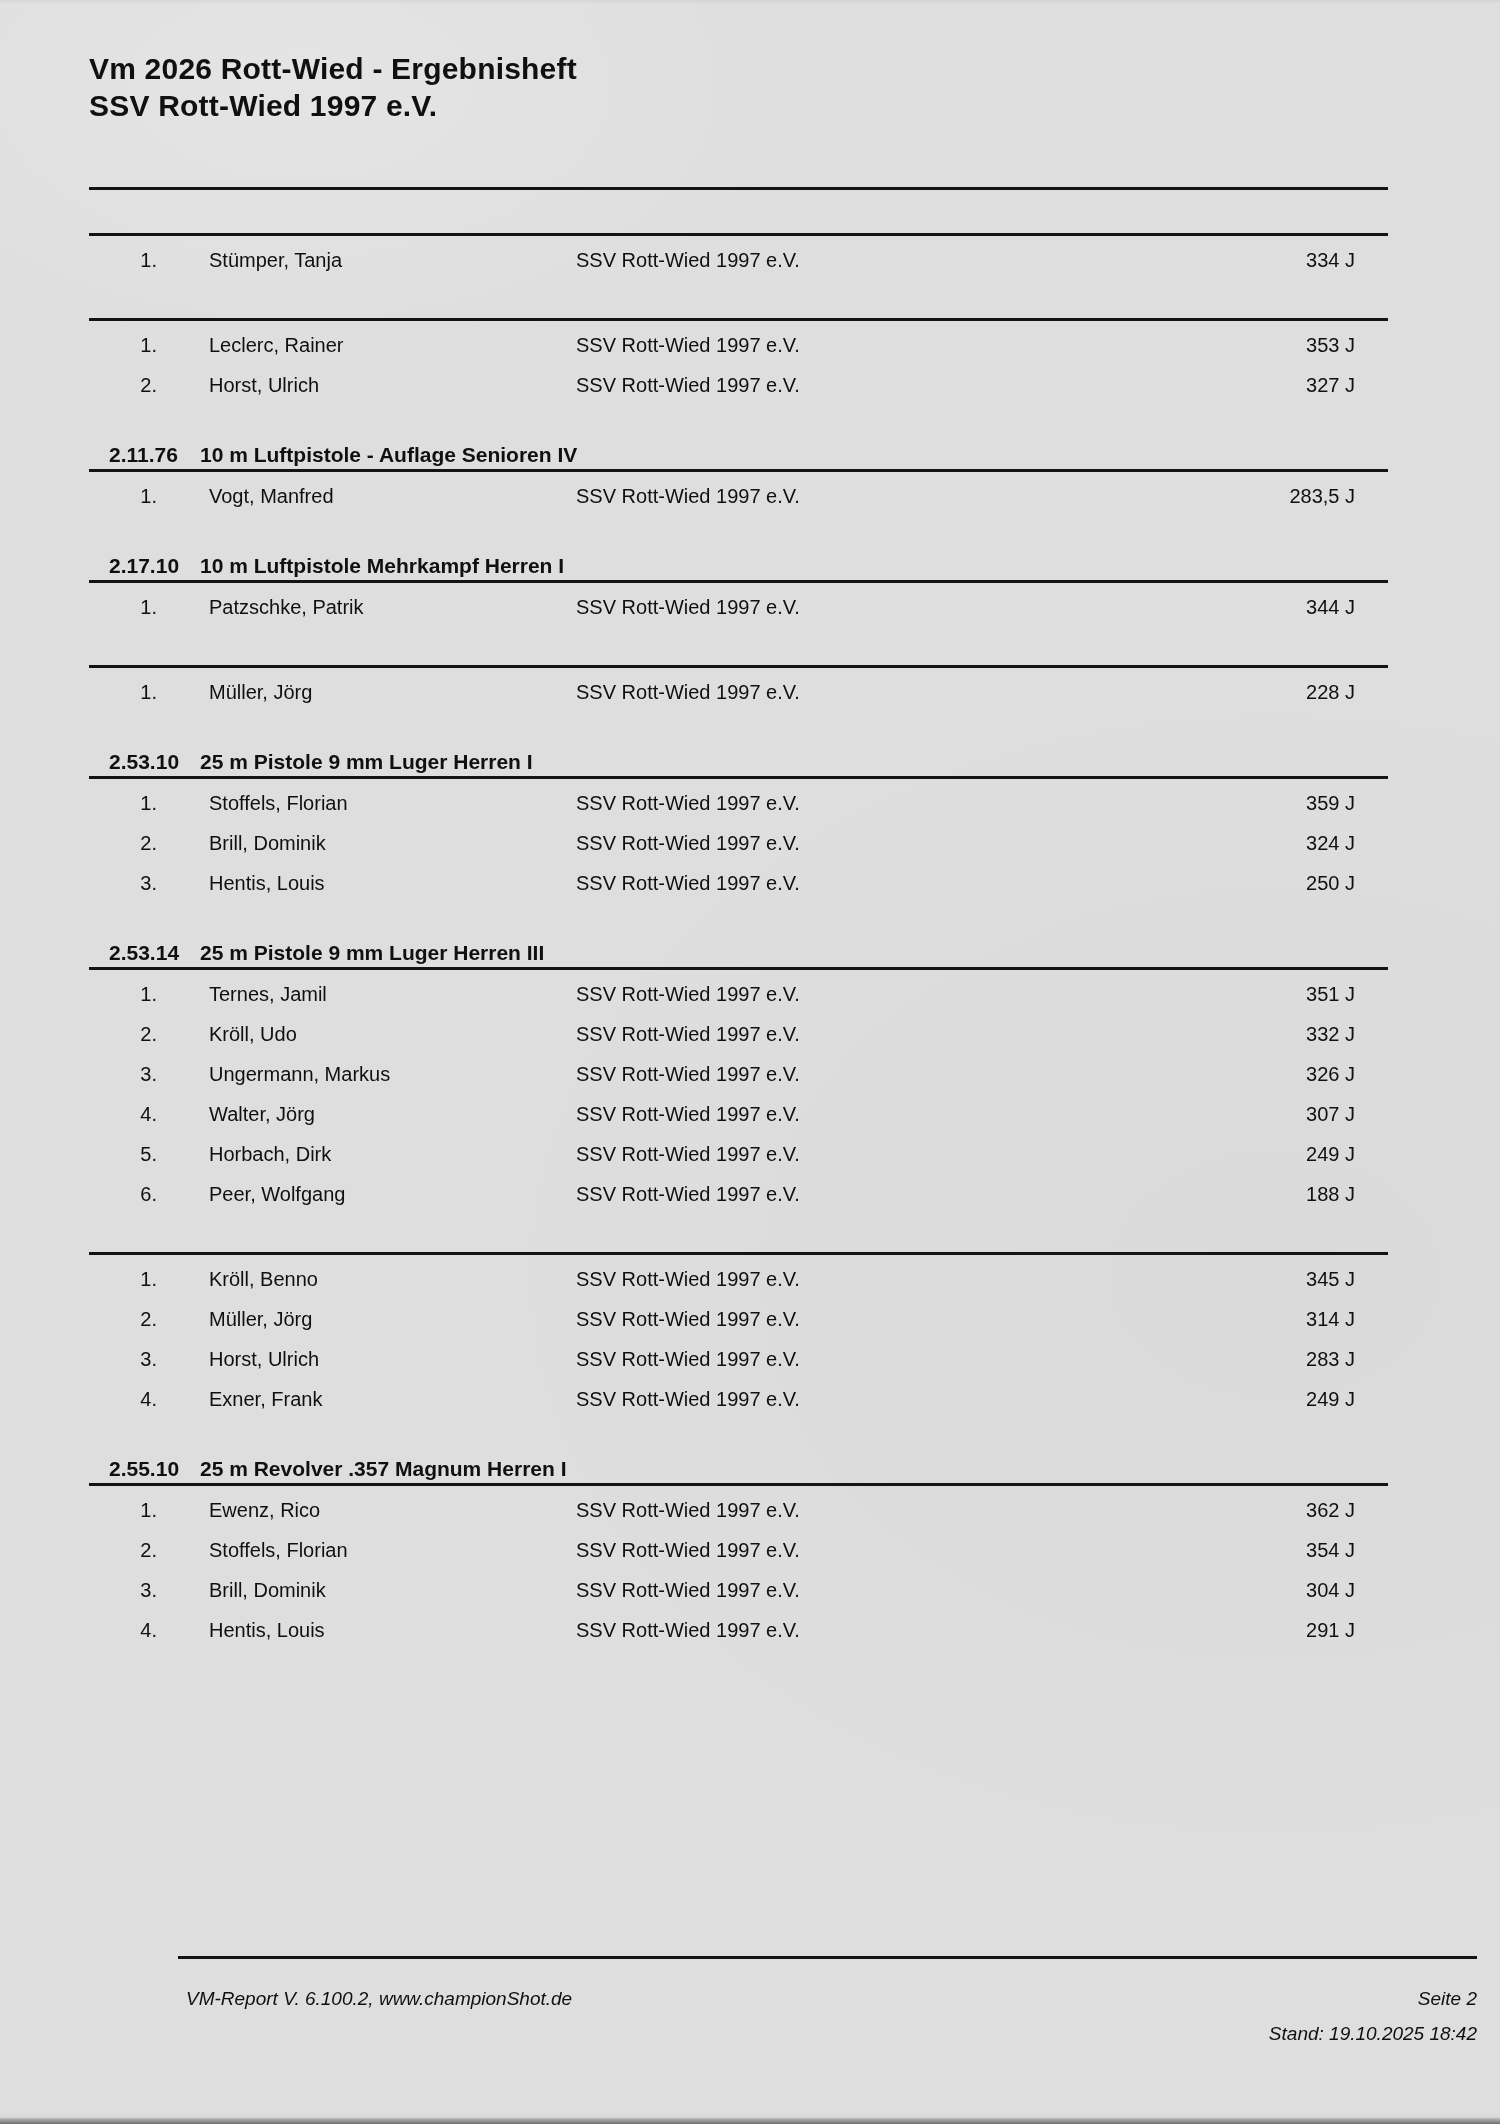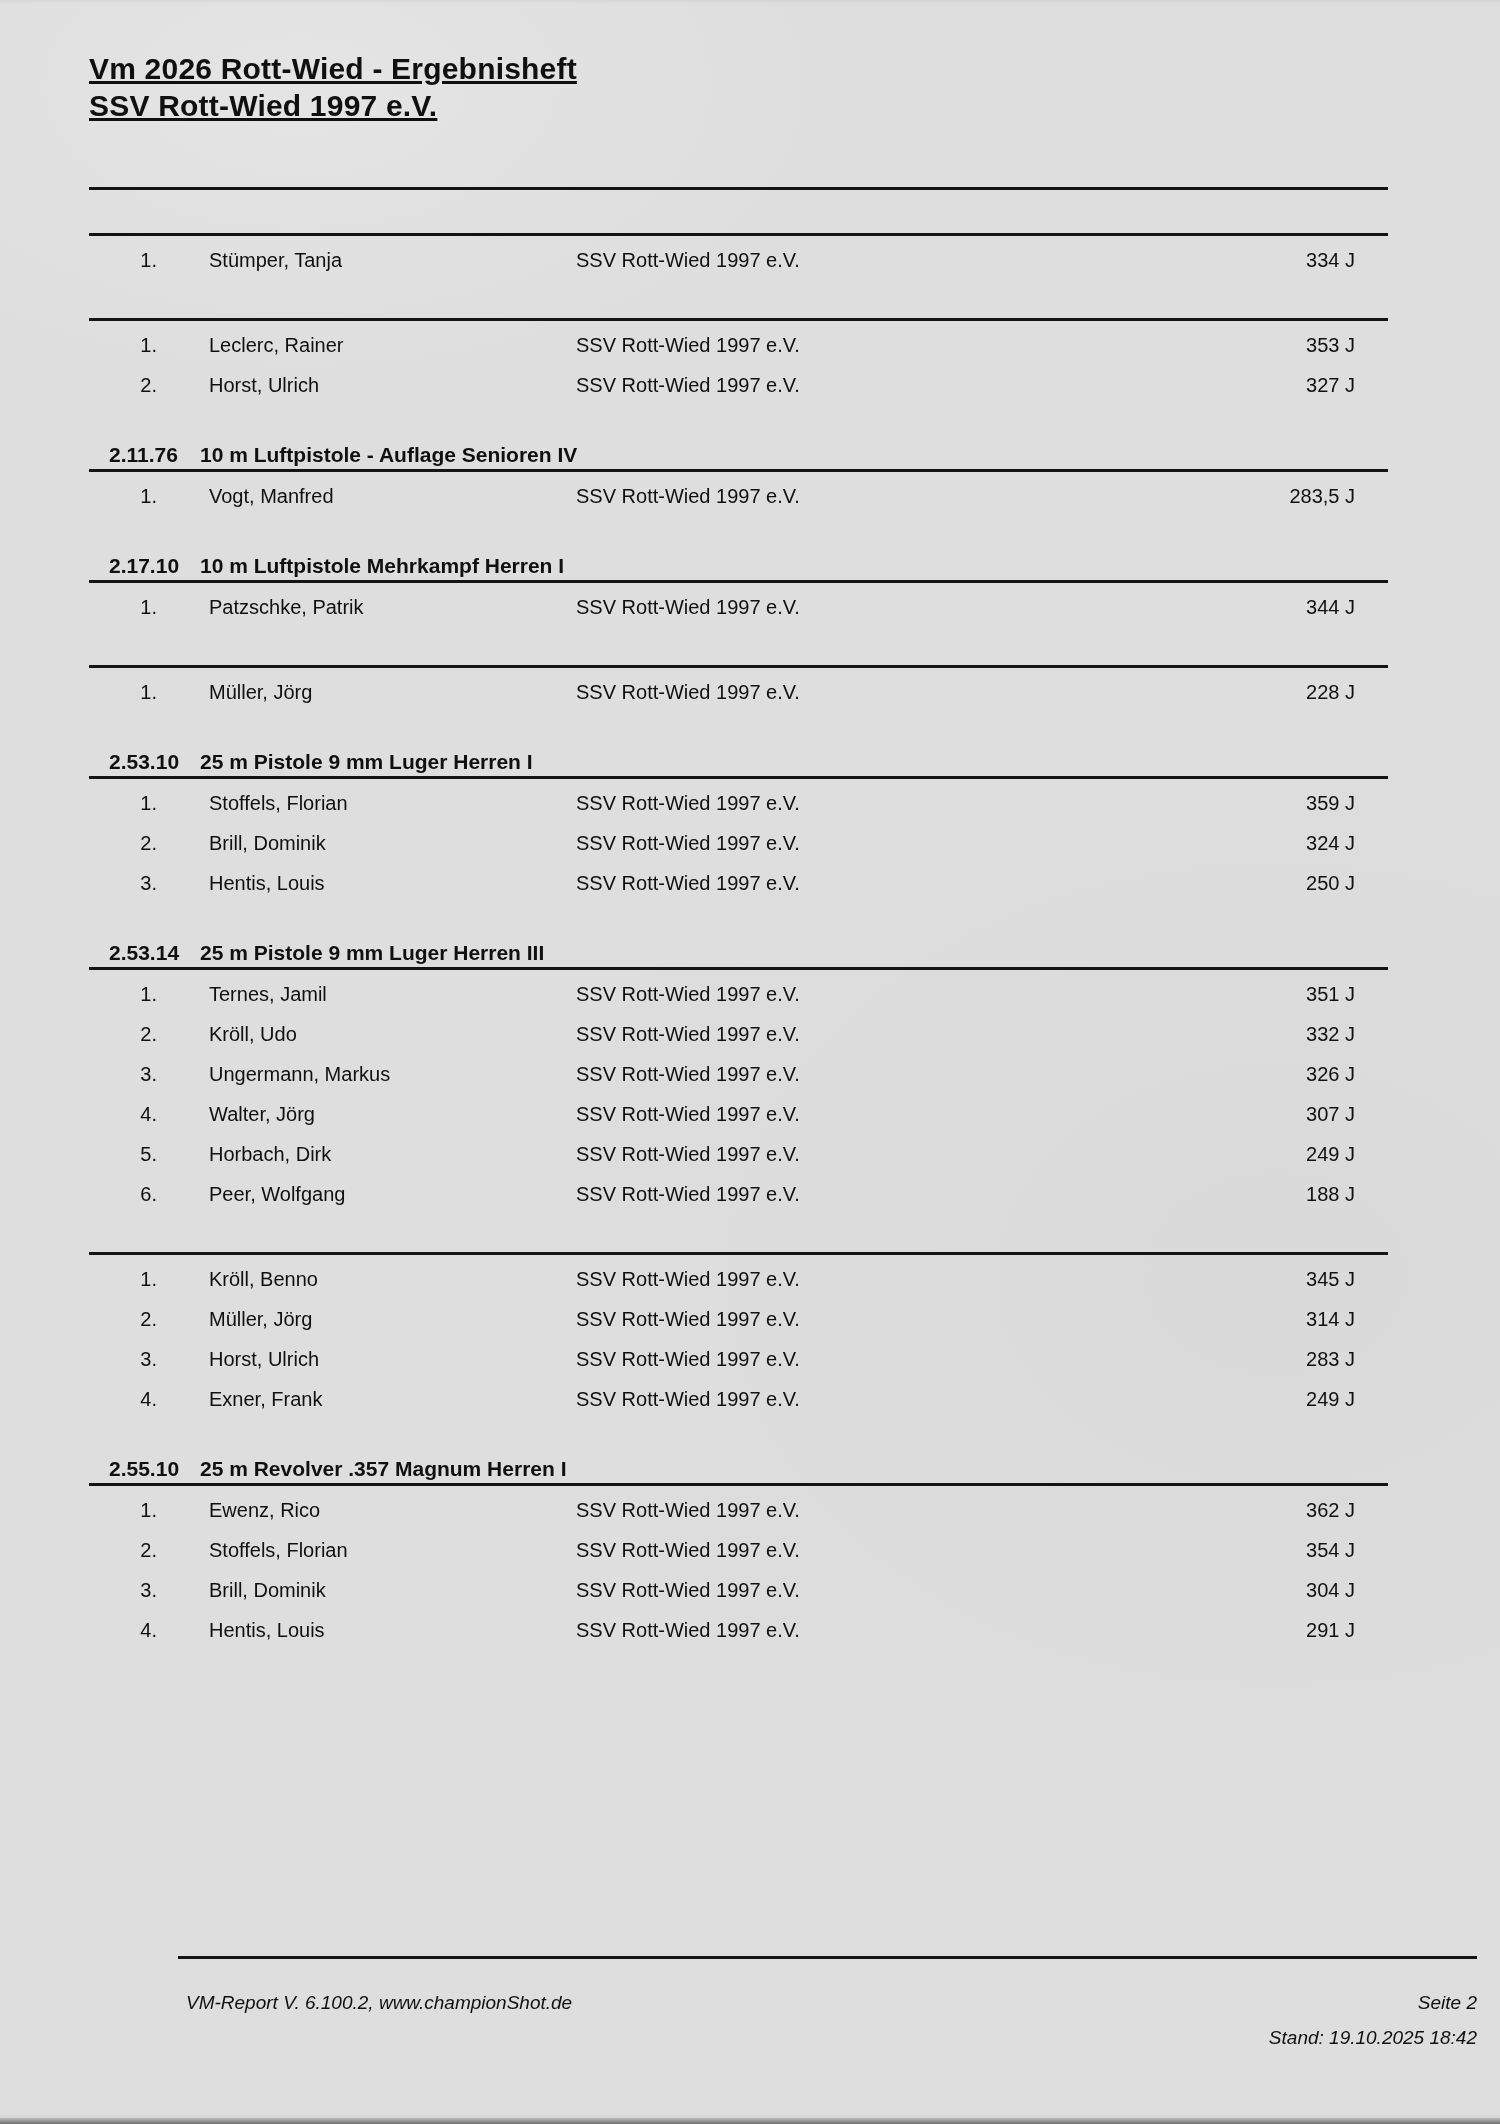--- a/index.html
+++ b/index.html
@@ -23,21 +23,20 @@
       radial-gradient(900px 500px at 20% 4%, rgba(255,255,255,0.20), rgba(255,255,255,0) 60%),
       radial-gradient(1200px 900px at 85% 60%, rgba(0,0,0,0.02), rgba(0,0,0,0) 70%);
   }
   .page{
     position:absolute;left:89px;top:0;width:1299px;height:2124px;
   }
   .doc-title{
     margin:0;padding-top:50px;
     font-size:30px;font-weight:bold;line-height:37px;
     letter-spacing:0.2px;
-    text-decoration:underline;
   }
   .doc-title .line{display:block;}
   .top-rule{
     margin-top:63px;height:3px;background:var(--rule);
   }
   main{display:block;}
   .result-section{margin-bottom:38px;}
   .result-section:first-child{margin-top:43px;}
   .section-header{
     font-size:21px;font-weight:bold;line-height:24px;
@@ -53,22 +52,22 @@
   .rank{flex:0 0 68px;text-align:right;}
   .name{margin-left:52px;flex:0 0 315px;overflow:visible;}
   .club{margin-left:52px;flex:1 1 auto;}
   .score{flex:0 0 auto;min-width:120px;text-align:right;padding-right:33px;}
   footer{
     position:absolute;left:89px;top:1956px;width:1299px;
   }
   .footer-rule{height:3px;background:var(--rule);}
   .footer-cols{
     display:flex;justify-content:space-between;align-items:flex-start;
-    padding-top:6px;
-    font-size:19px;font-style:italic;line-height:35px;margin-top:20px;
+    padding-top:22px;
+    font-size:19px;font-style:italic;line-height:35px;
   }
   .footer-left{padding-left:8px;text-align:left;}
   .footer-right{text-align:right;}
   .footer-left span,.footer-right span{display:block;}
   .bottom-edge{
     position:absolute;left:0;bottom:0;width:1500px;height:6px;
     background:linear-gradient(180deg,#bdbdbd,#6f6f6f);
   }
 </style>
 </head>

